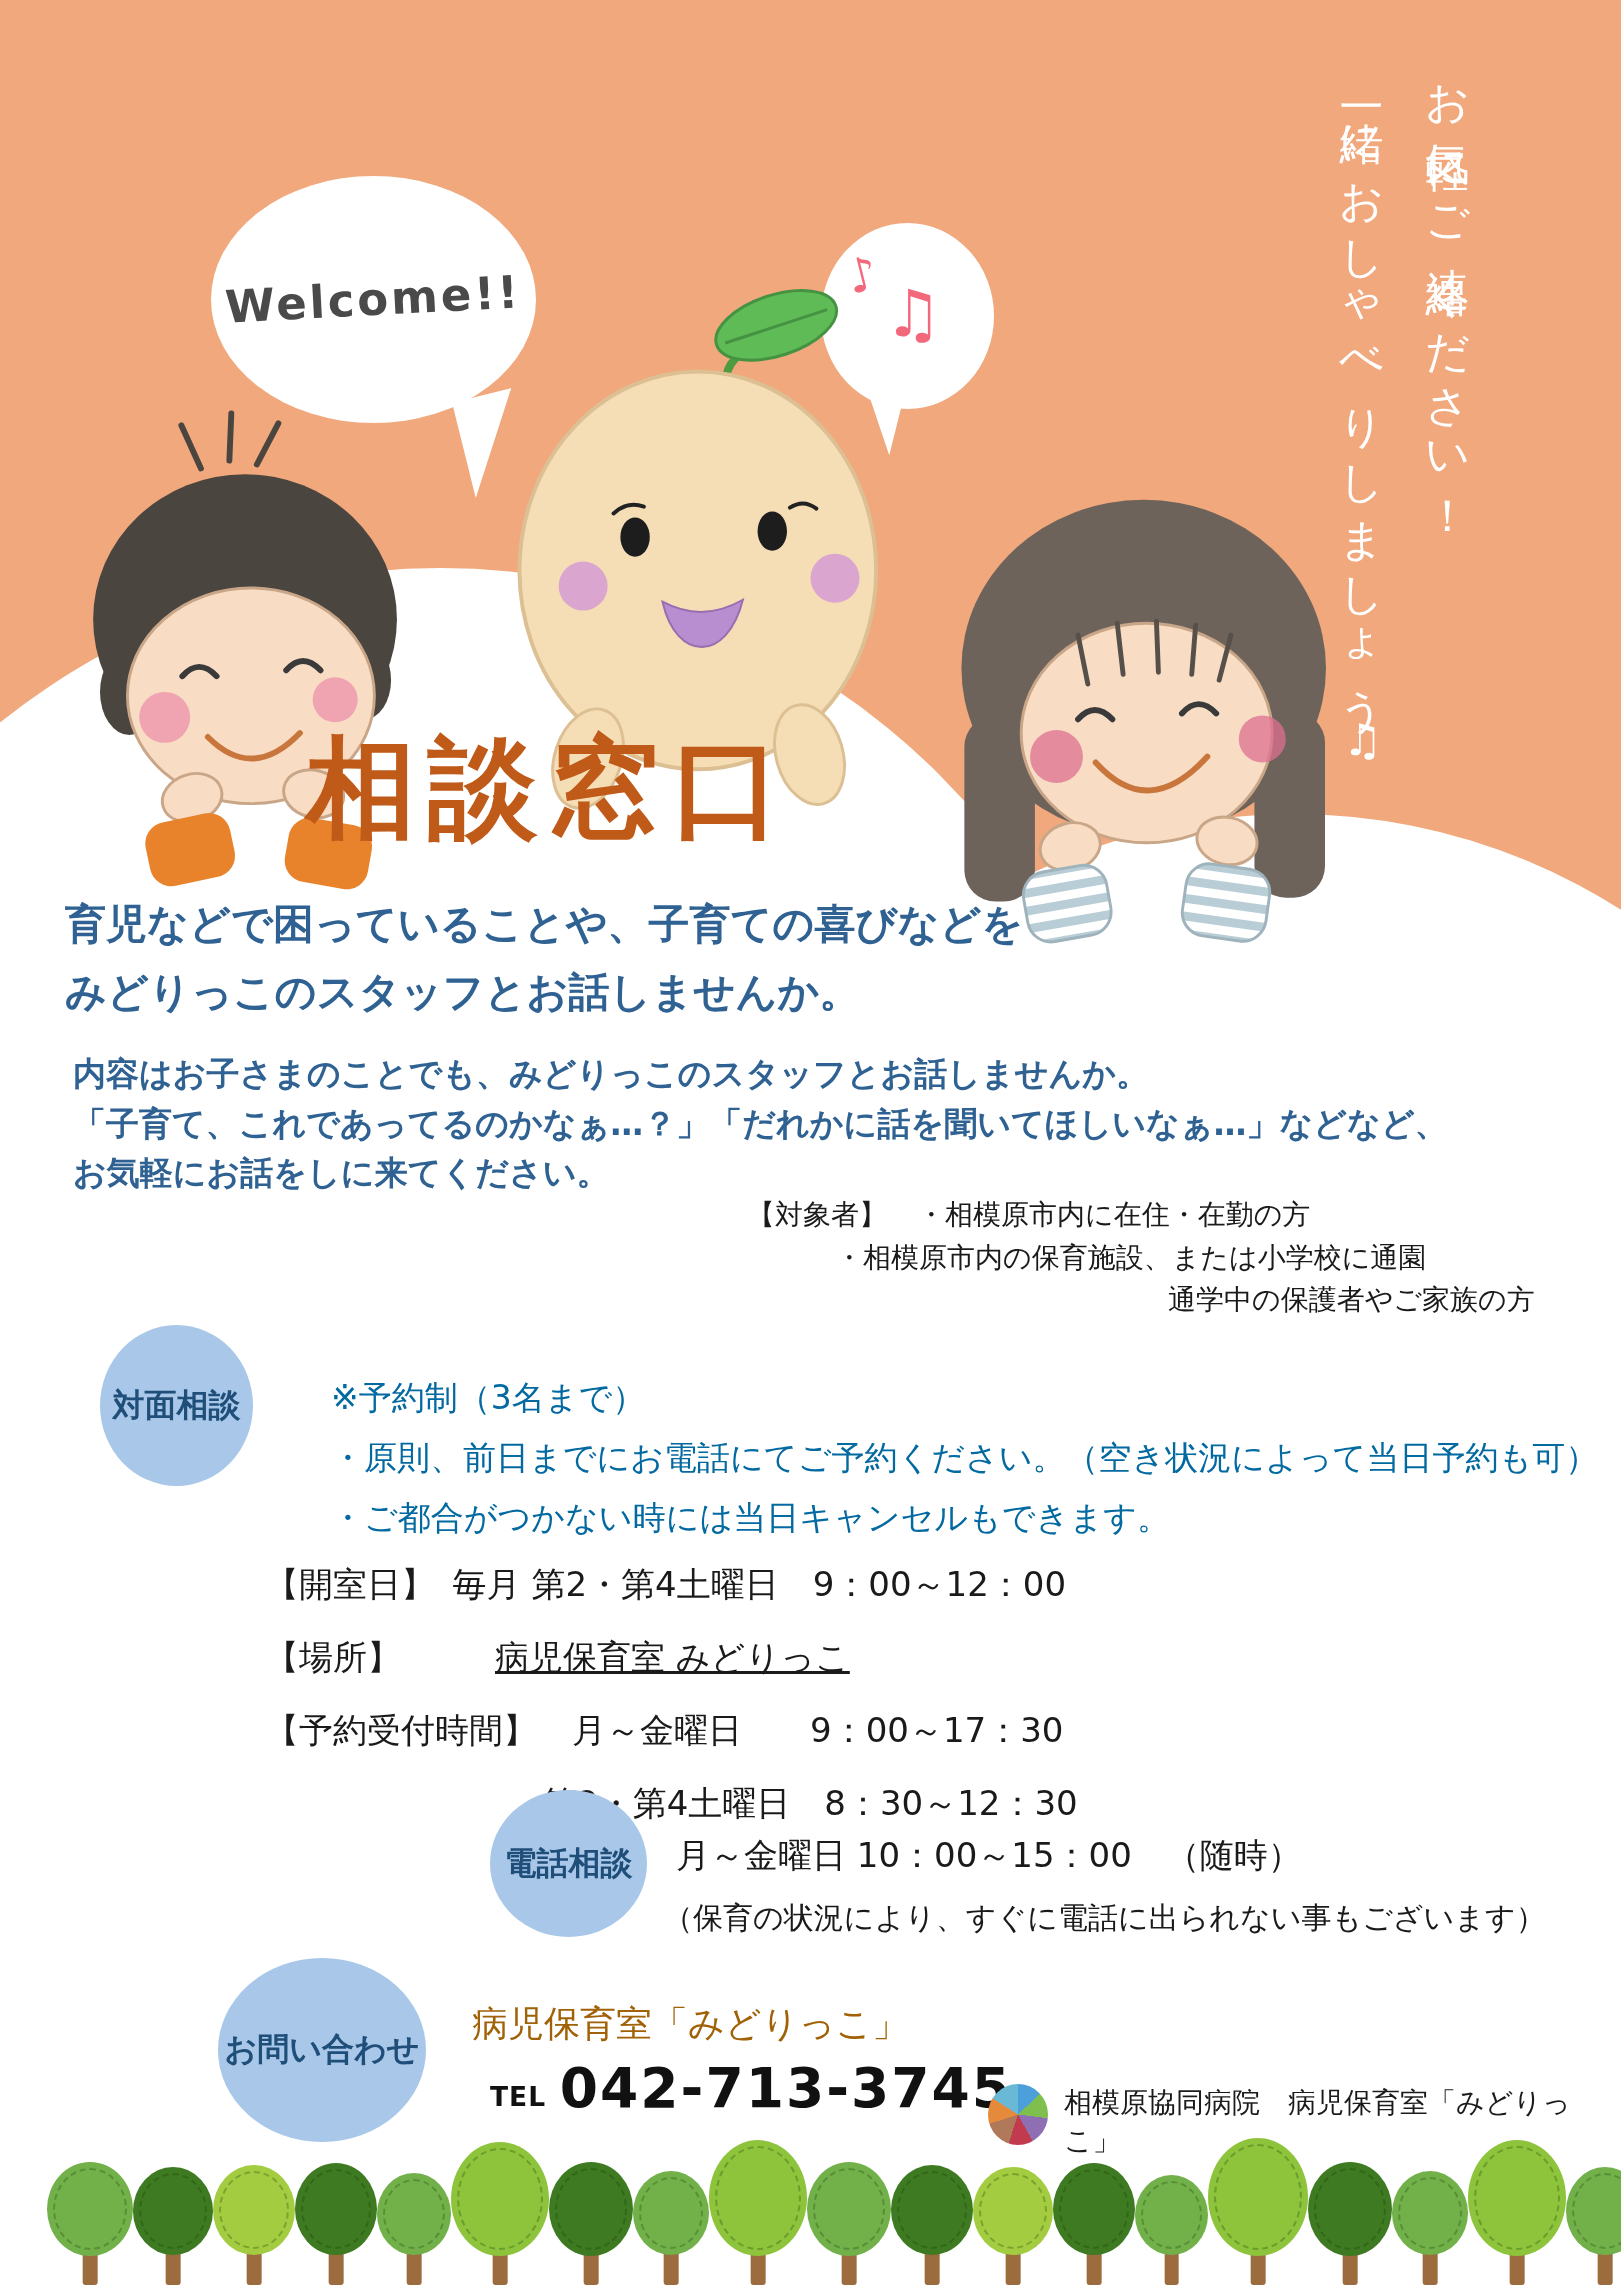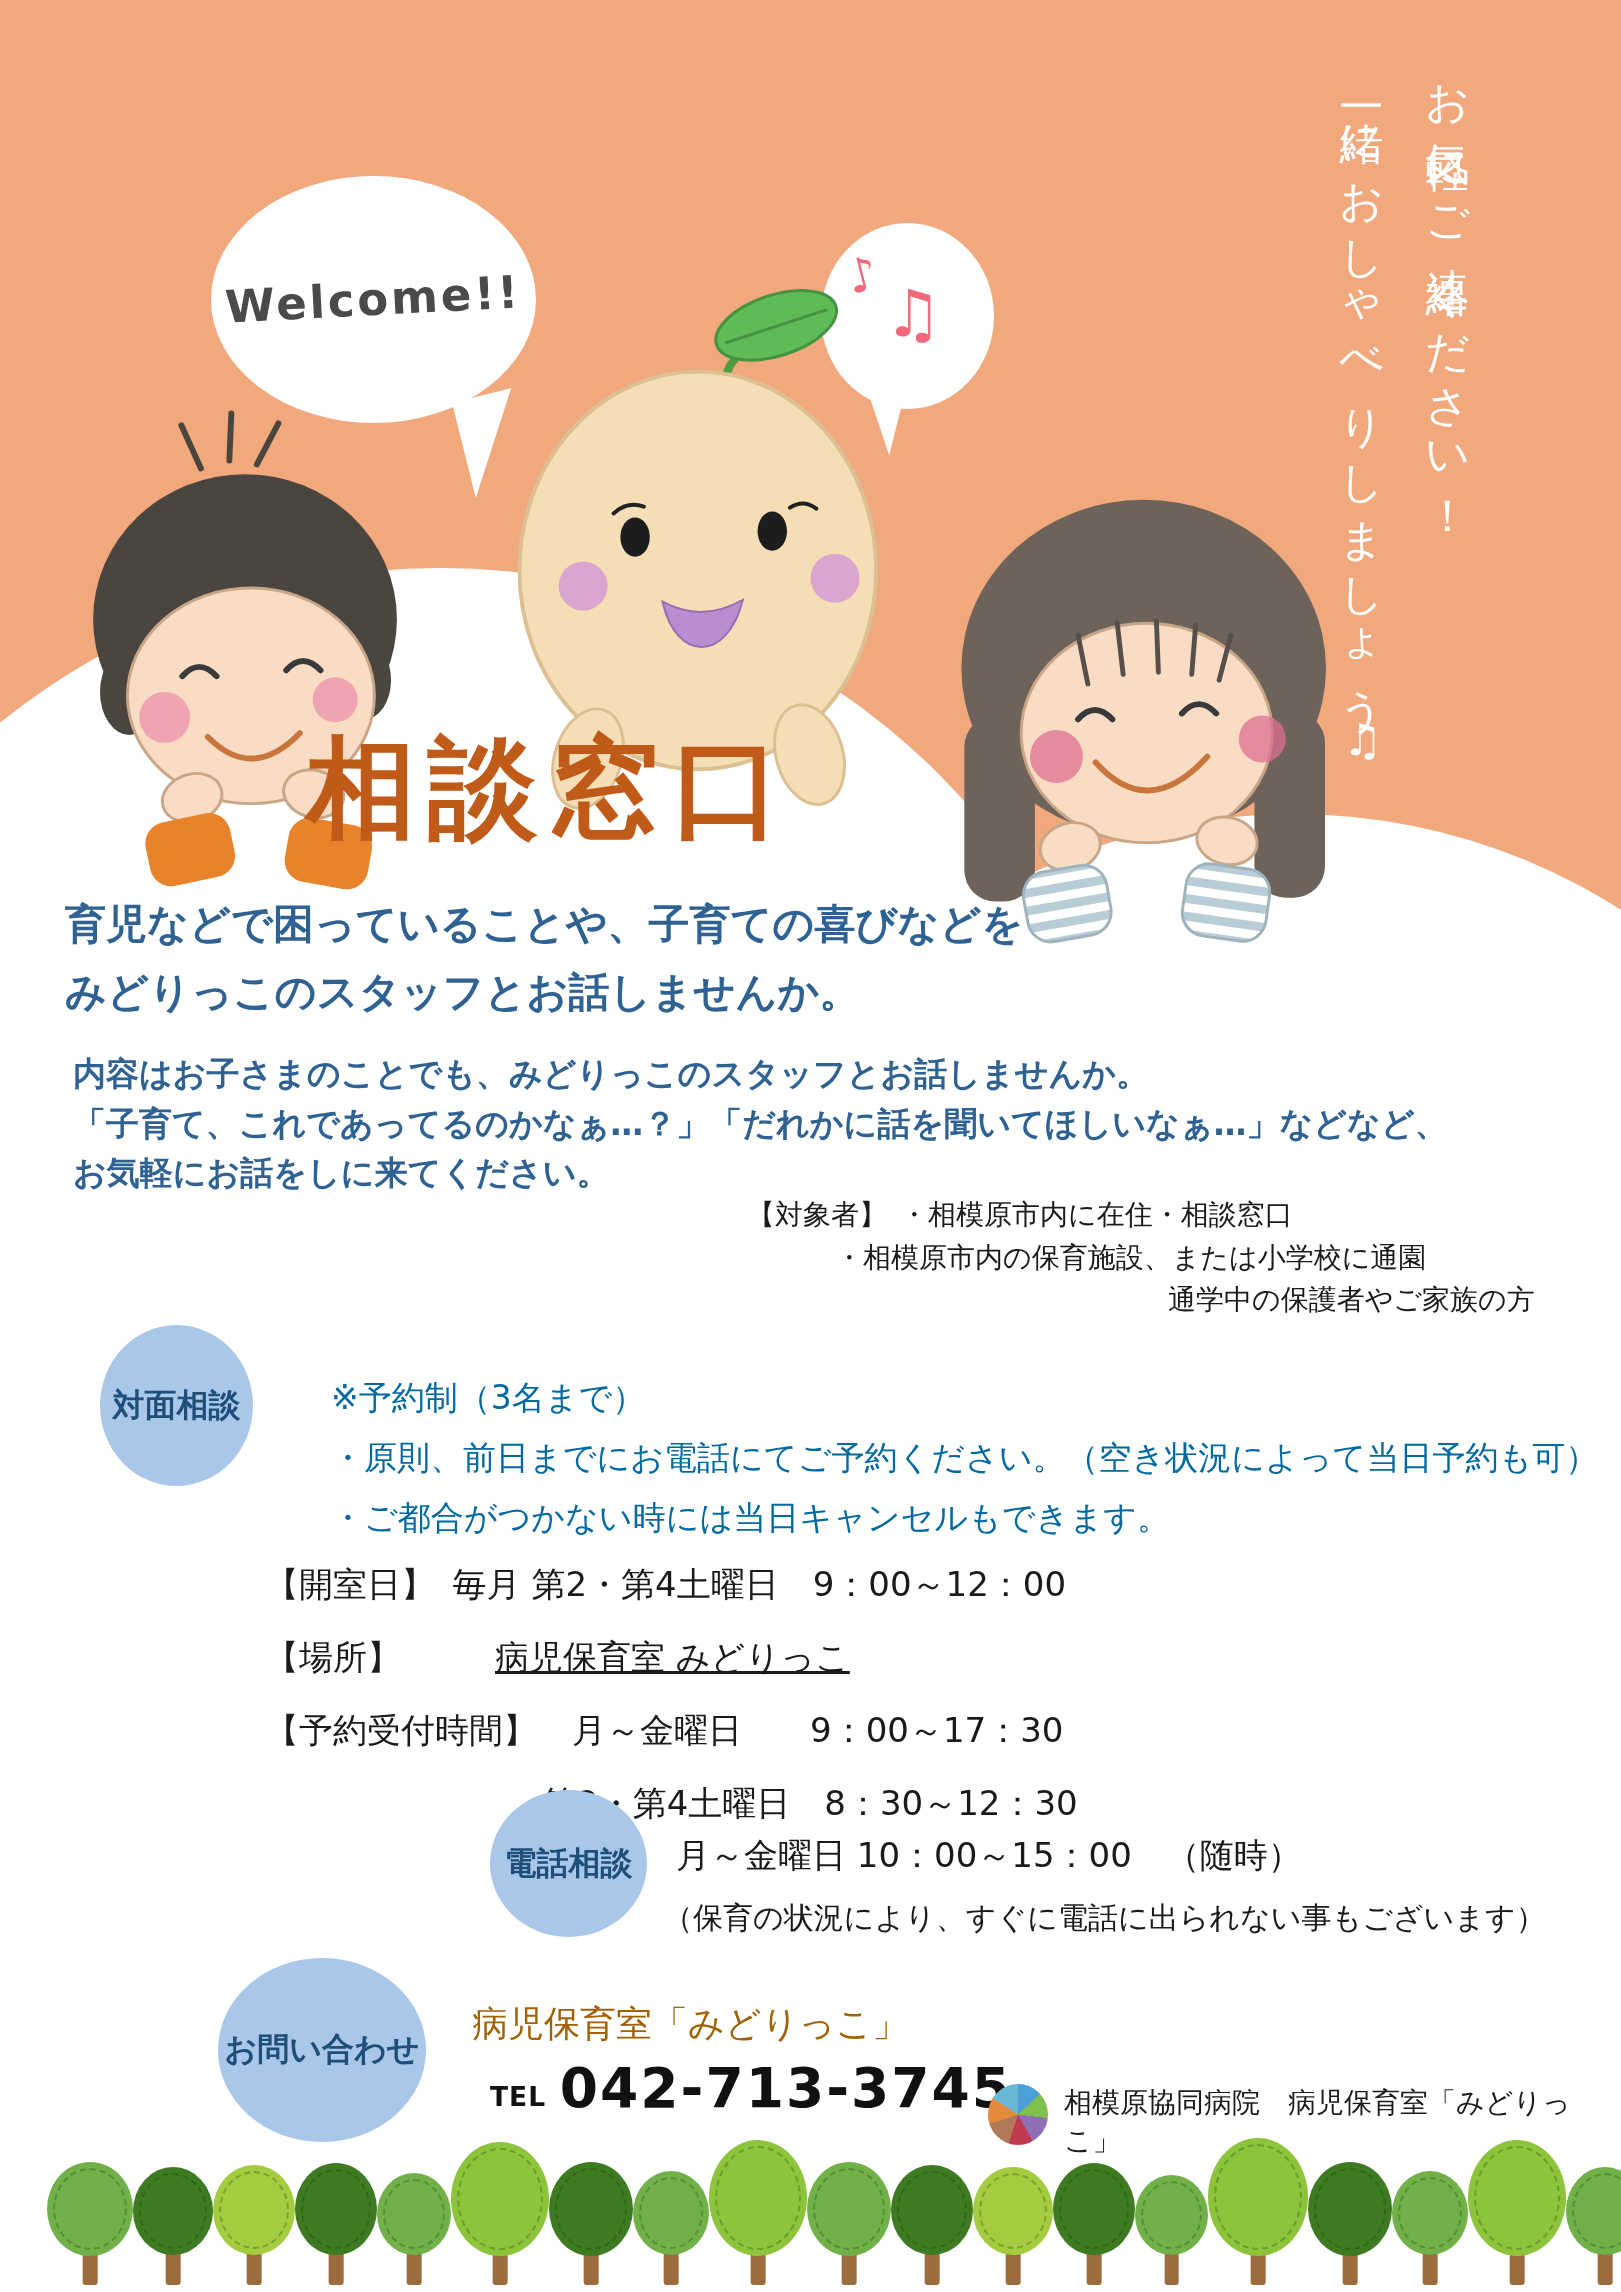--- a/index.html
+++ b/index.html
@@ -34,21 +34,21 @@
   .chars{position:absolute;left:0;top:0;width:1621px;height:1078px;}
 
   
   .title{left:306px;top:733px;font-size:110px;font-weight:900;color:#C05A18;letter-spacing:11.8px;line-height:1;}
   .lead{left:65px;top:890px;font-size:41px;font-weight:800;color:#2F6292;line-height:1.67;}
   .intro{left:73px;top:1049px;font-size:33px;font-weight:700;color:#2F6292;line-height:1.5;}
 
   
   .audience{left:747px;top:1194px;font-size:28px;color:#1a1a1a;line-height:1.52;}
   .aud-row1{display:flex;}
-  .aud-label{margin-right:13px;}
+  .aud-label{margin-right:30px;}
   .aud-cont{margin-left:306px;}
 
   
   .badge{position:absolute;background:#A9C7E8;border-radius:50%;display:flex;align-items:center;justify-content:center;
          color:#1F4E79;font-weight:700;}
   .badge-taimen{left:100px;top:1325px;width:153px;height:161px;font-size:32px;}
   .badge-denwa{left:490px;top:1790px;width:157px;height:147px;font-size:32px;}
   .badge-contact{left:218px;top:1958px;width:208px;height:184px;font-size:32px;}
 
   
@@ -183,21 +183,21 @@
 
   <div class="abs intro">
     <div>内容はお子さまのことでも、みどりっこのスタッフとお話しませんか。</div>
     <div>「子育て、これであってるのかなぁ…？」「だれかに話を聞いてほしいなぁ…」などなど、</div>
     <div>お気軽にお話をしに来てください。</div>
   </div>
 
   <div class="abs audience">
     <div class="aud-row1">
       <span class="aud-label">【対象者】</span>
-      <span>・相模原市内に在住・相談窓口</span>
+      <span>・相模原市内に在住・在勤の方</span>
     </div>
     <div style="margin-left:88px;">・相模原市内の保育施設、または小学校に通園</div>
     <div class="aud-cont" style="margin-left:421px;">通学中の保護者やご家族の方</div>
   </div>
 
   <div class="badge badge-taimen">
     <span>対面相談</span>
   </div>
   <div class="abs taimen-text">
     <div>※予約制（3名まで）</div>

